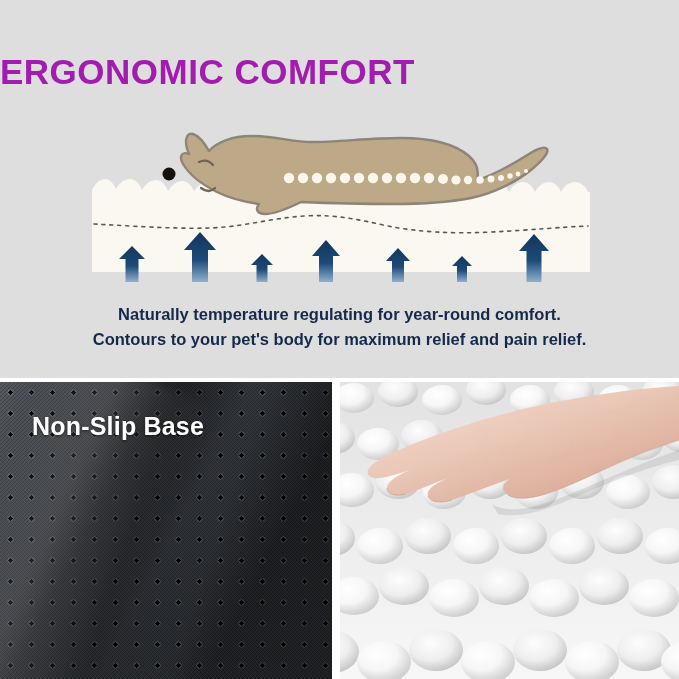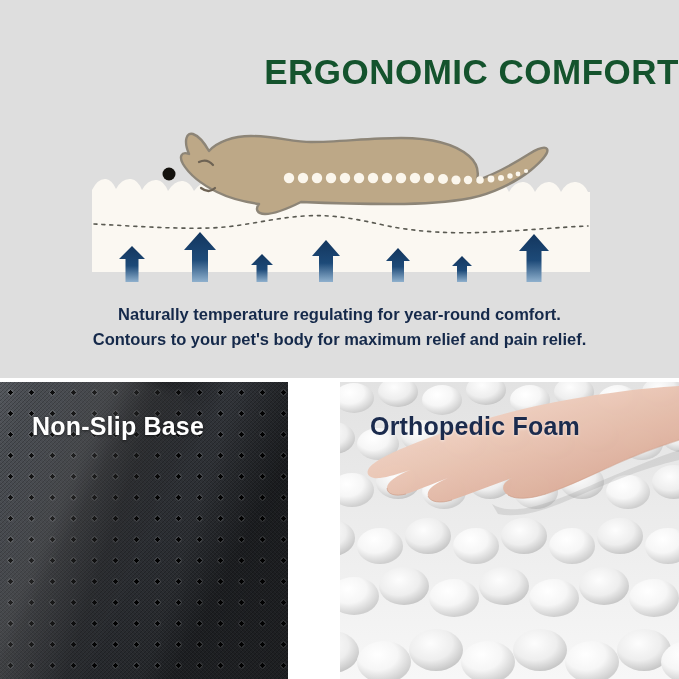--- a/index.html
+++ b/index.html
@@ -25,26 +25,26 @@
     left: 0; top: 0;
     width: 679px; height: 378px;
     background: #dedede;
     overflow: hidden;
   }
 
   .hero-title {
     position: absolute;
     left: 0; top: 52px;
     width: 679px;
-    text-align: right;
+    text-align: left;
     font-family: "Liberation Sans", sans-serif;
     font-size: 35px;
     font-weight: bold;
     letter-spacing: 0.5px;
-    color: #14532d;
+    color: #a21caf;
     white-space: nowrap;
   }
 
   
   .foam-block {
     position: absolute;
     left: 92px; top: 196px;
     width: 498px; height: 76px;
     background: #fbf8f2;
   }
@@ -88,21 +88,21 @@
   }
   .hero-copy .line { display: block; white-space: nowrap; }
 
   
   .panel {
     position: absolute;
     top: 382px;
     height: 297px;
     overflow: hidden;
   }
-  .panel-left  { left: 0;     width: 288px; background: #6d28d9; }
+  .panel-left  { left: 0;     width: 332px; background: #6d28d9; }
   .panel-right { left: 340px; width: 339px; background: #f2f2f2; }
 
   .panel-label {
     position: absolute;
     top: 30px;
     font-family: "Liberation Sans", sans-serif;
     font-size: 25px;
     font-weight: bold;
     letter-spacing: 0.2px;
     white-space: nowrap;
@@ -366,16 +366,15 @@
           <path d="M66,112 C55,115 47,112 47,106" fill="none" stroke="#c58f78" stroke-width="1" opacity="0.55"></path>
         </g>
         <g opacity="0.22">
           <path d="M339,68 C315,76 292,86 268,96 C242,107 218,118 196,124
                    C176,129 160,128 152,122 L158,132 C178,136 200,130 224,120
                    C262,104 302,86 339,78 Z" fill="#8e8e8e"></path>
         </g>
       </svg>
     </div>
 
-    <div class="panel-label label-right">Orthopedic Foam</div>
   </div>
 
 </div>
 
 </body></html>

